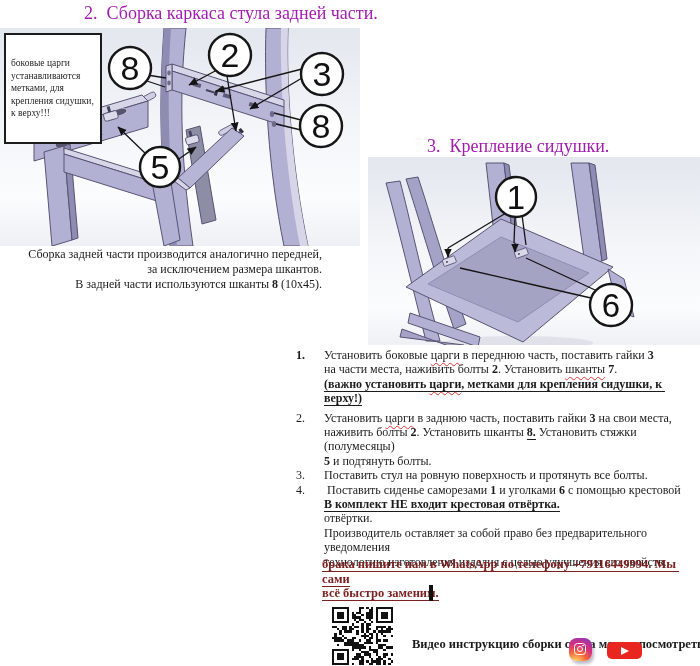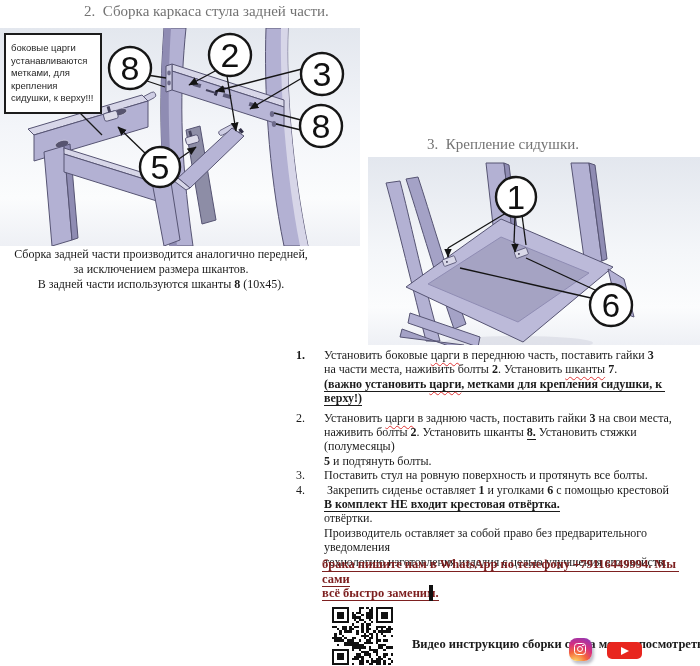--- a/index.html
+++ b/index.html
@@ -4,24 +4,24 @@
 <style>
   html,body{margin:0;padding:0}
   body{width:700px;height:666px;position:relative;background:#ffffff;overflow:hidden;
        font-family:"Liberation Serif",serif;color:#1b1b1b}
   .abs{position:absolute}
   .b{font-weight:bold}
   .u{border-bottom:1.2px solid currentColor}
   .sq{text-decoration-line:underline;text-decoration-style:wavy;text-decoration-color:#e03636;
       text-decoration-thickness:1px;text-underline-offset:2.5px}
   .red{color:#7d2020}
-  .heading{font-size:15px;white-space:pre;color:#737373}
-  .note-box{border:2px solid #1c1c1c;background:#fff;padding:7px 5px;
-            font-family:Liberation Sans, sans-serif;font-size:9.5px;line-height:1.32;color:#262626}
-  .caption{width:322px;text-align:center;font-size:12px;line-height:15.2px}
+  .heading{font-size:18px;white-space:pre;color:#a21caf}
+  .note-box{border:2px solid #1c1c1c;background:#fff;padding:22px 5px;
+            font-family:Liberation Serif, serif;font-size:9.5px;line-height:1.32;color:#262626}
+  .caption{width:322px;text-align:right;font-size:12px;line-height:15.2px}
   .list{width:406px;font-size:12px;line-height:14.4px}
   .li-row{display:flex;align-items:flex-start}
   .li-row.gap{margin-top:5px}
   .li-num{width:28px;flex:none;padding-left:2px}
   .li-line{white-space:pre-wrap}
   .contact{width:378px;font-size:12.5px;font-weight:bold;line-height:14.6px}
   .videotext{font-size:12.5px;font-weight:bold;line-height:14.5px;white-space:pre}
   .cursor-bar{width:3.5px;height:16px;background:#101010}
   .ig-wrap{width:28px;height:25px;display:flex;align-items:center;justify-content:center}
   .ig-badge{width:23px;height:23px;border-radius:8px;position:relative;
@@ -225,21 +225,21 @@
   </div>
   <div class="li-row">
     <div class="li-num"><span>3.</span></div>
     <div>
       <div class="li-line"><span>Поставить стул на ровную поверхность и протянуть все болты.</span></div>
     </div>
   </div>
   <div class="li-row">
     <div class="li-num"><span>4.</span></div>
     <div>
-      <div class="li-line"><span> Закрепить сиденье оставляет </span><span class="b">1</span><span> и уголками </span><span class="b">6</span><span> с помощью крестовой</span></div>
+      <div class="li-line"><span> Поставить сиденье саморезами </span><span class="b">1</span><span> и уголками </span><span class="b">6</span><span> с помощью крестовой</span></div>
       <div class="li-line"><span class="b u">В комплект НЕ входит крестовая отвёртка.</span></div>
       <div class="li-line"><span>отвёртки.</span></div>
       <div class="li-line"><span>Производитель оставляет за собой право без предварительного уведомления</span></div>
       <div class="li-line"><span>технологию изготовления изделия с целью улучшения его свойств.</span></div>
     </div>
   </div>
 </div>
 
 <div class="abs contact" style="left:322px;top:557px">
   <div class="li-line"><span class="b u red">брака пишите нам в WhatsApp по телефону +79116449994. Мы сами</span></div>

